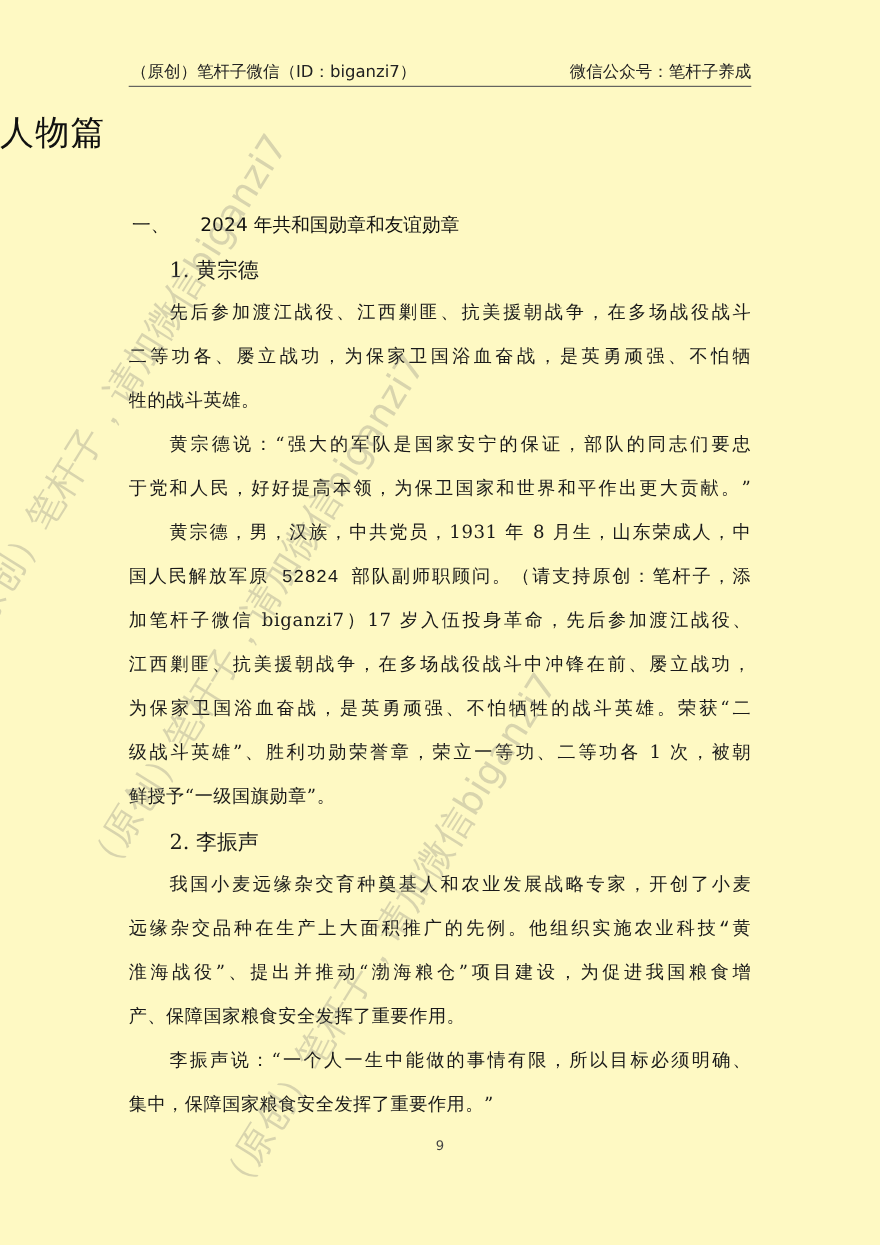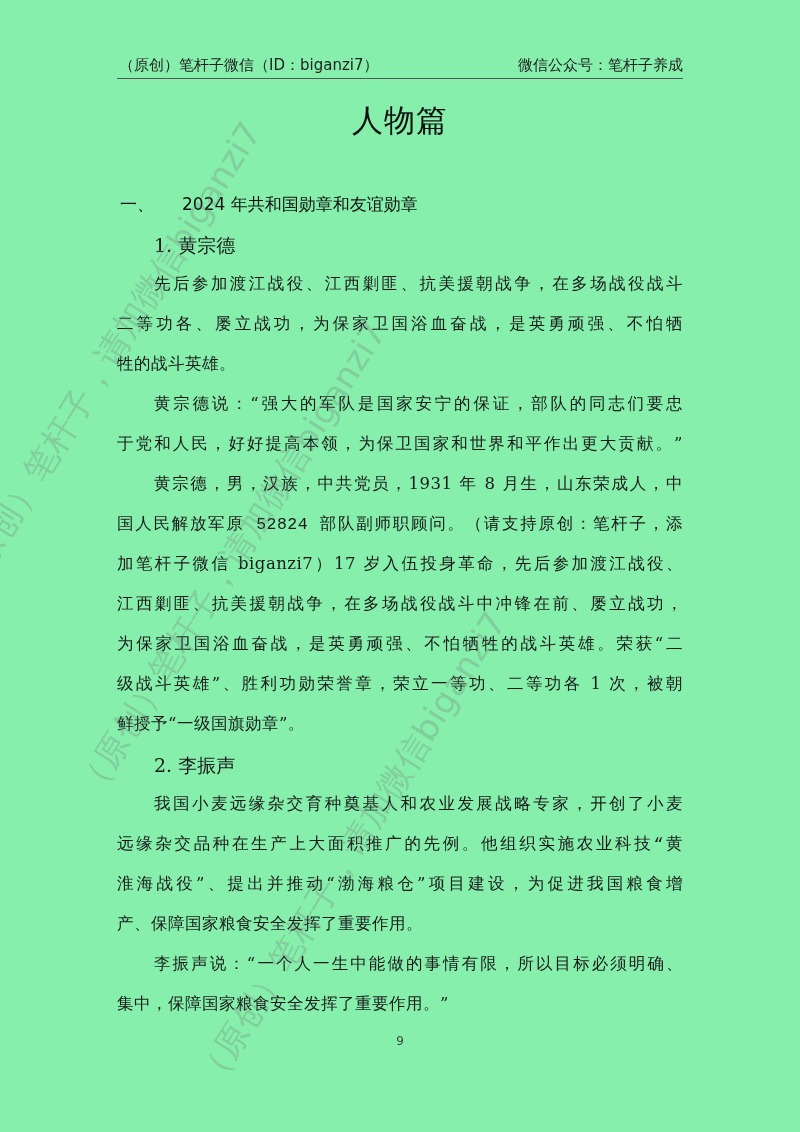--- a/index.html
+++ b/index.html
@@ -1,24 +1,24 @@
 <!DOCTYPE html>
 <html><head>
 <meta charset="utf-8">
 <style>
   html, body { margin: 0; padding: 0; background: #ffffff; }
   body { width: 800px; height: 1132px; position: relative; overflow: hidden;
          font-family: "DejaVu Serif", "Liberation Serif", serif; color: #1a1a1a; }
-  .page { position: absolute; left: 0; top: 0; width: 800px; height: 1132px; background: #86efac; }
+  .page { position: absolute; left: 0; top: 0; width: 800px; height: 1132px; background: #fef9c3; }
   .header { position: absolute; left: 117px; top: 56px; width: 566px; height: 22px;
             border-bottom: 1.5px solid #555; font-family: "DejaVu Sans", sans-serif;
             font-size: 15px; color: #222; }
   .header .left { position: absolute; left: 2px; top: 0; }
   .header .right { position: absolute; right: 0; top: 0; }
-  .title { position: absolute; left: 0; width: 800px; top: 100px; text-align: center;
+  .title { position: absolute; left: 0; width: 800px; top: 100px; text-align: left;
            font-family: "DejaVu Sans", sans-serif; font-size: 31px; font-weight: 500; color: #111; letter-spacing: 1px; }
   .section { position: absolute; left: 120px; top: 193px; font-family: "DejaVu Sans", sans-serif;
              font-size: 17px; color: #111; }
   .section .num { display: inline-block; width: 62px; }
   .body { position: absolute; left: 117px; width: 566px; font-size: 16.5px; }
   .line { position: absolute; left: 0; width: 566px; height: 24px; white-space: nowrap;
           text-align: justify; text-align-last: justify; letter-spacing: 0.5px; }
   .line.indent { left: 37px; width: 529px; }
   .line.last { text-align-last: left; }
   .subhead { position: absolute; left: 37px; white-space: nowrap; font-size: 19px; }

